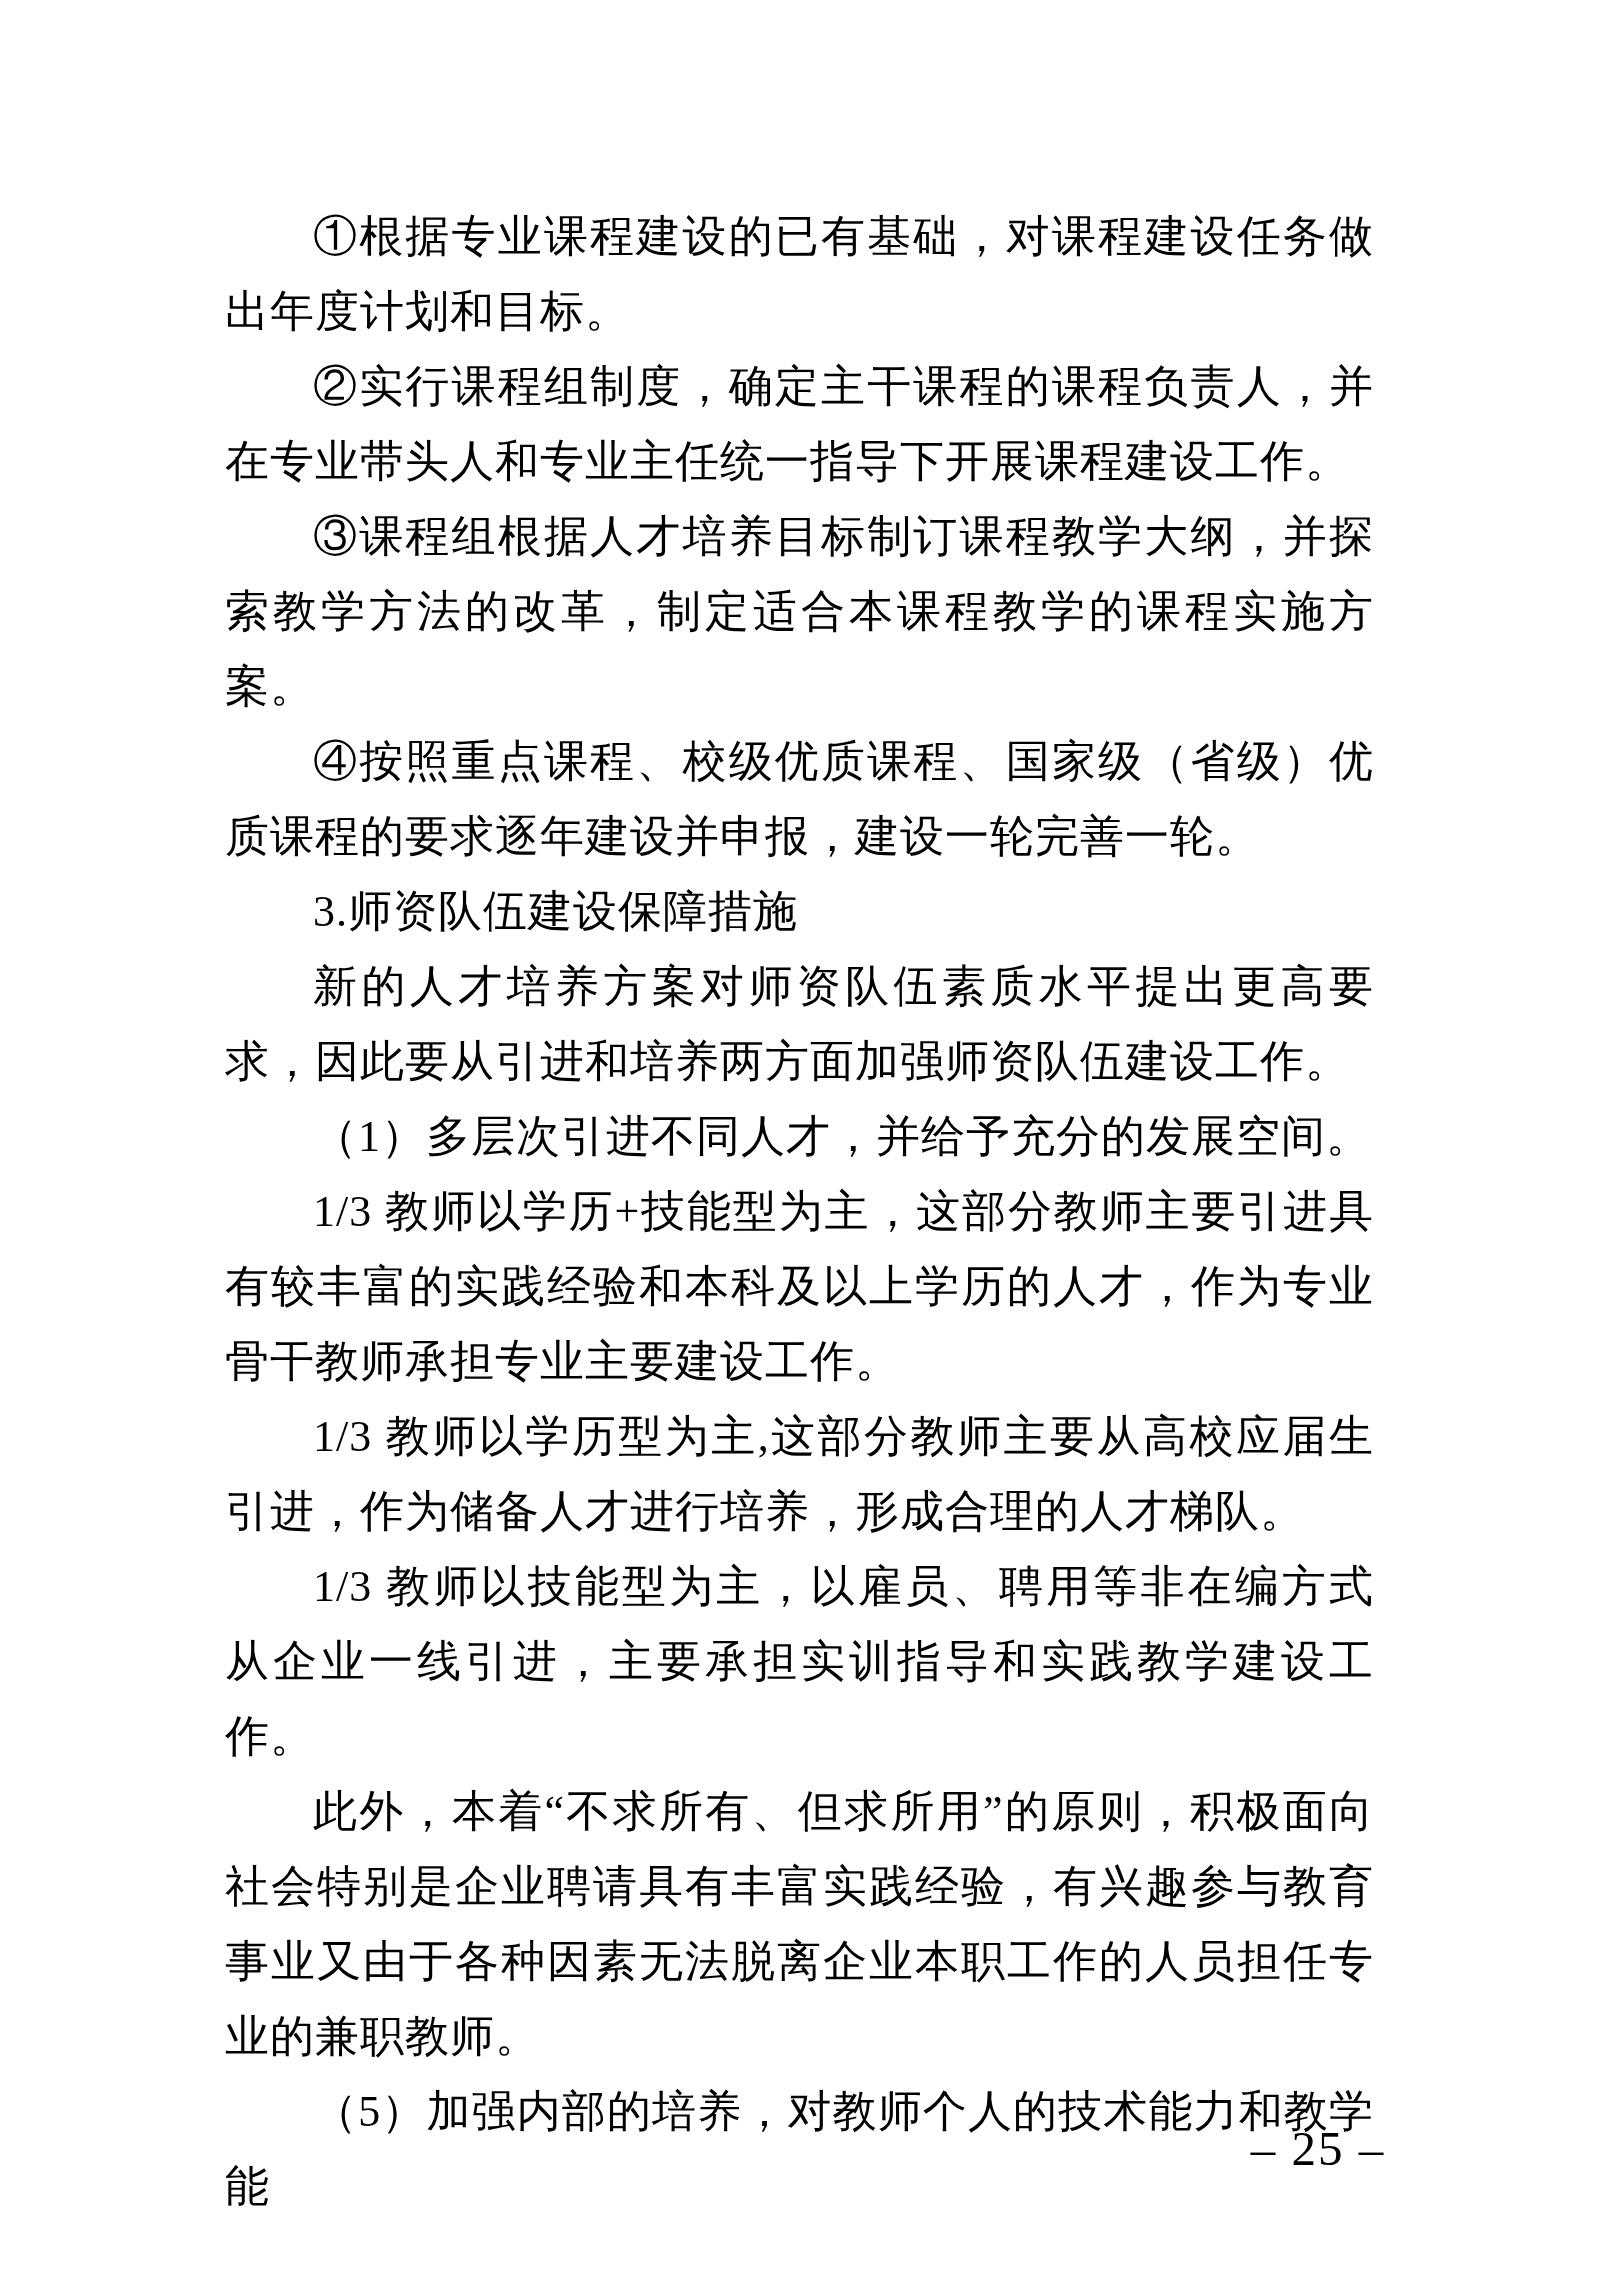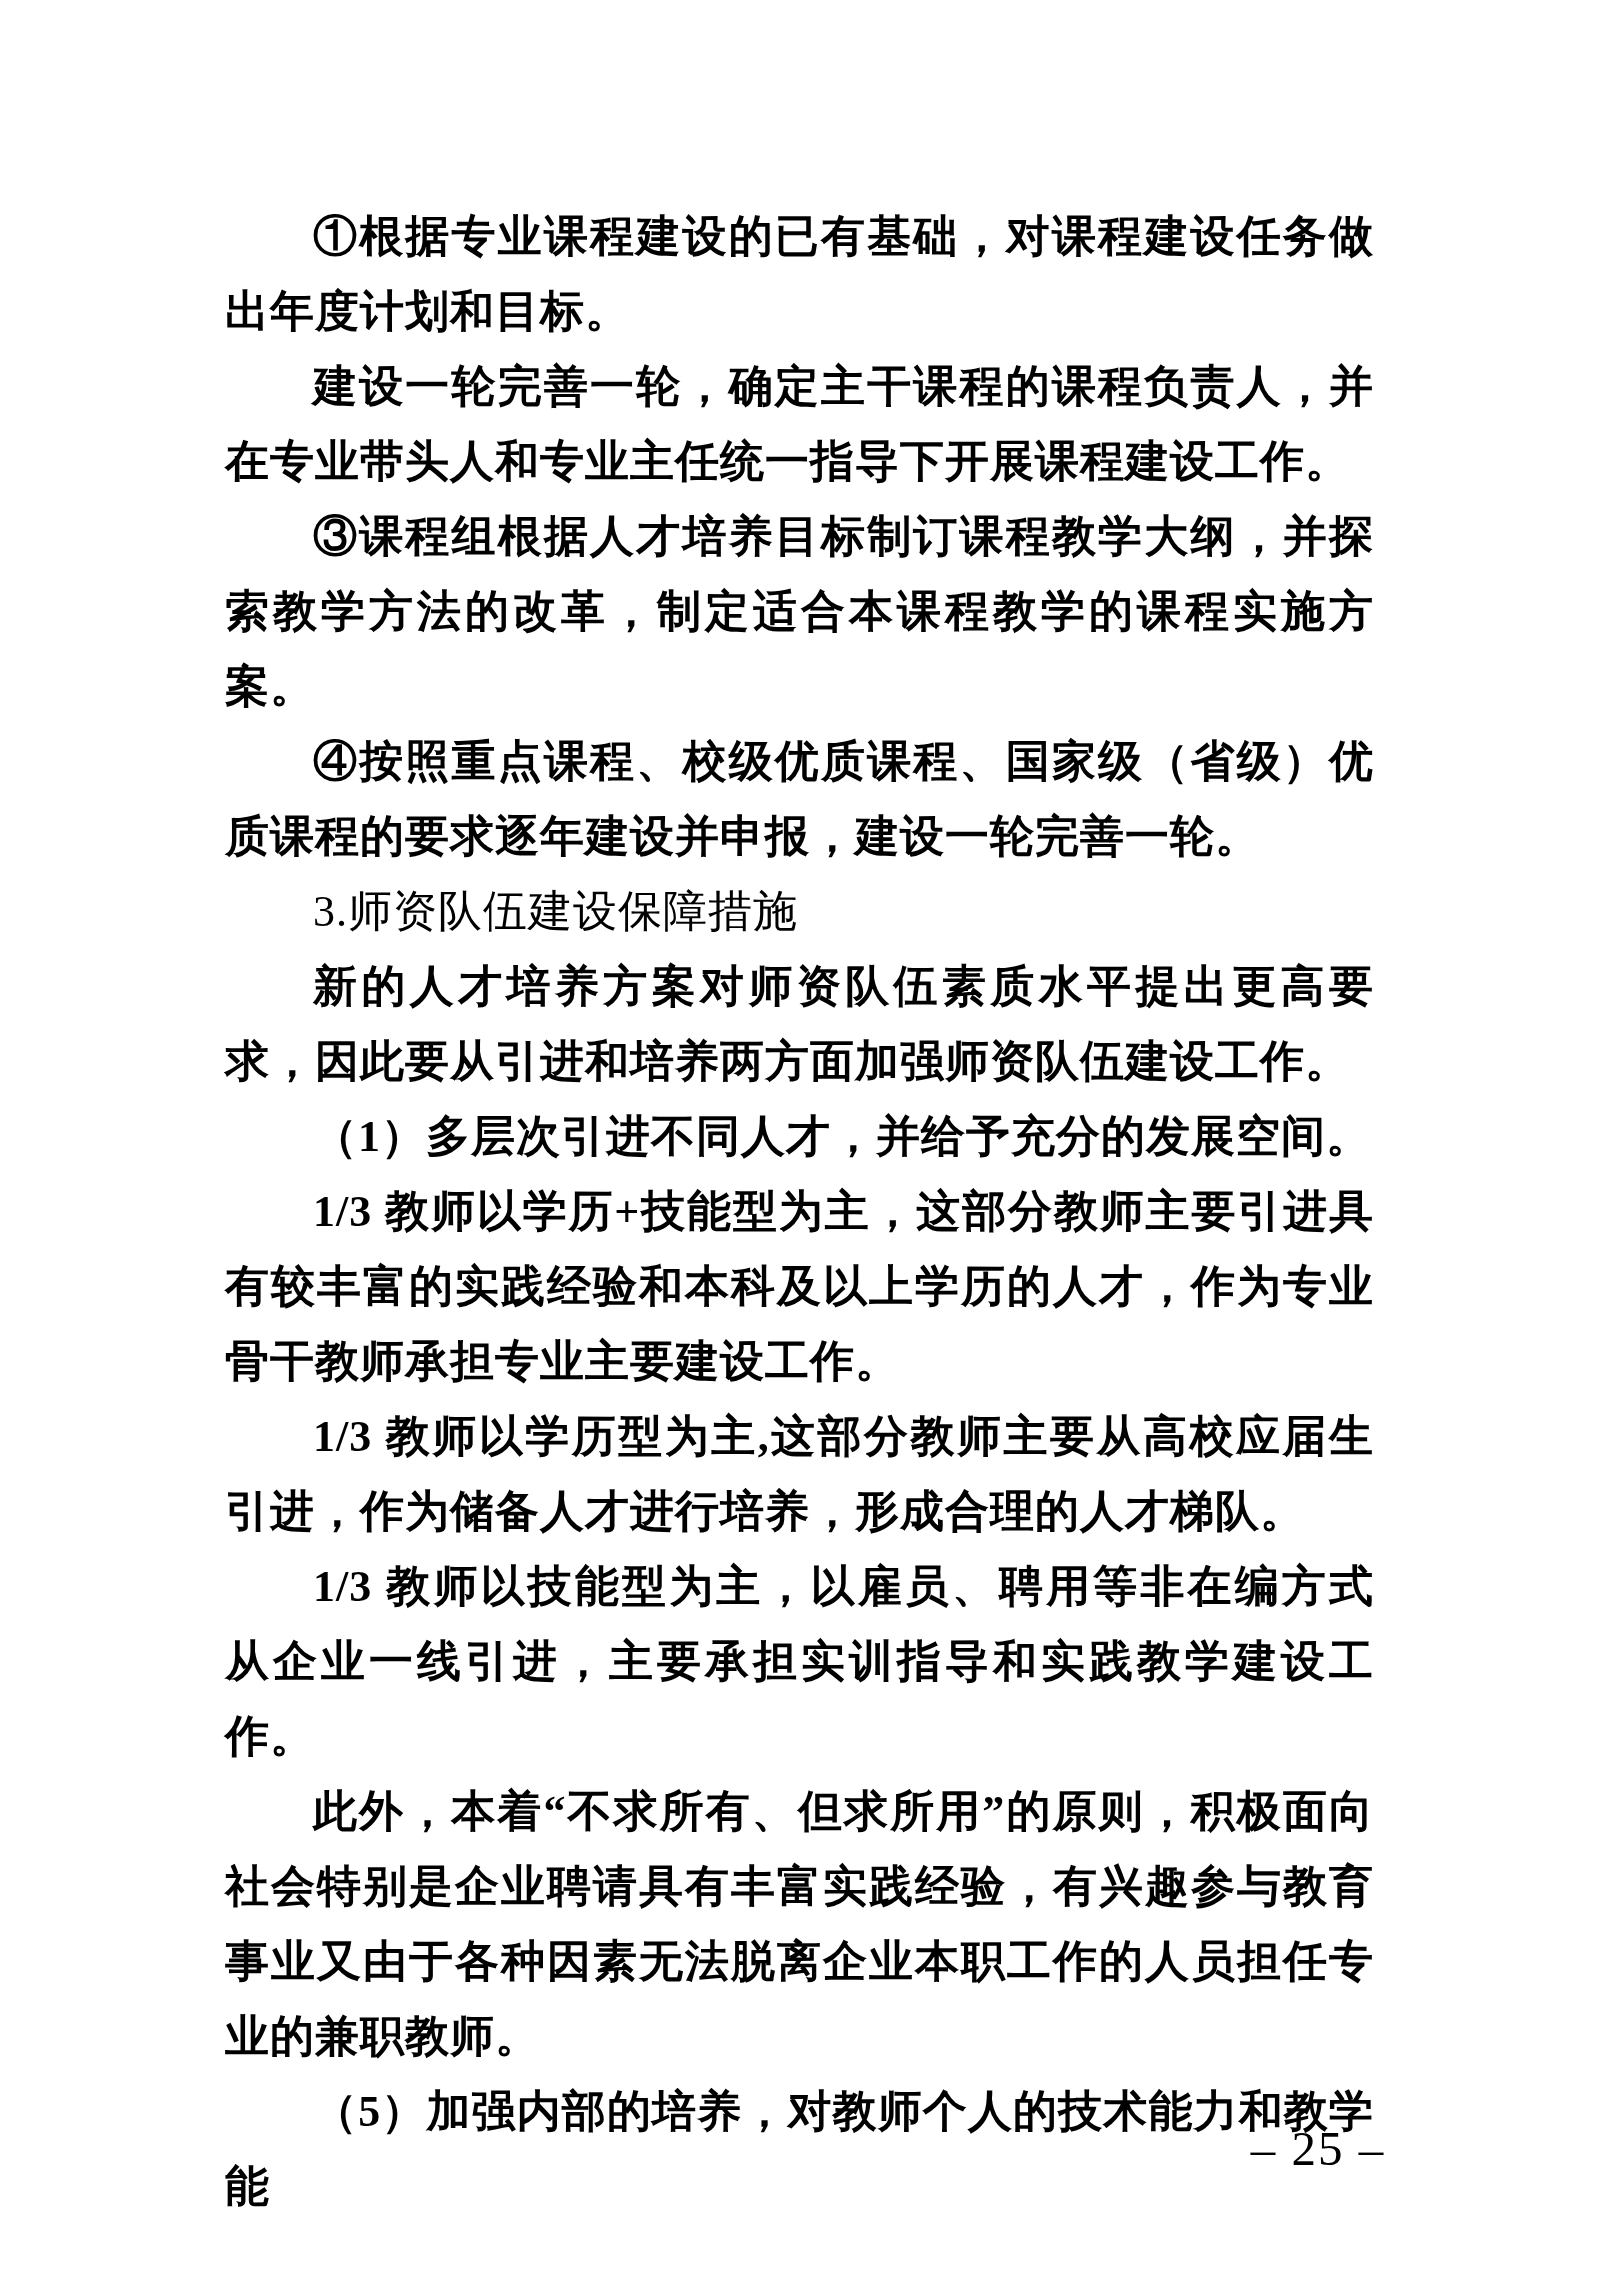--- a/index.html
+++ b/index.html
@@ -22,21 +22,21 @@
     top: 199px;
     width: 1149px;
   }
   .para {
     margin: 0;
     font-size: 44px;
     line-height: 75px;
     text-align: justify;
     text-indent: 2em;
     letter-spacing: 1px;
-    font-weight: bold;
+    font-weight: normal;
     color: #000000;
     word-break: break-all;
   }
   .para.heading {
     font-weight: normal;
     text-align: left;
   }
   .page-number {
     position: absolute;
     left: 1230px;
@@ -50,21 +50,21 @@
     font-family: "Liberation Serif", "DejaVu Serif", serif;
   }
 </style>
 </head>
 <body>
 
 <div class="page">
 
   <div class="text-block">
     <p class="para">①根据专业课程建设的已有基础，对课程建设任务做出年度计划和目标。</p>
-    <p class="para">建设一轮完善一轮，确定主干课程的课程负责人，并在专业带头人和专业主任统一指导下开展课程建设工作。</p>
+    <p class="para">②实行课程组制度，确定主干课程的课程负责人，并在专业带头人和专业主任统一指导下开展课程建设工作。</p>
     <p class="para">③课程组根据人才培养目标制订课程教学大纲，并探索教学方法的改革，制定适合本课程教学的课程实施方案。</p>
     <p class="para">④按照重点课程、校级优质课程、国家级（省级）优质课程的要求逐年建设并申报，建设一轮完善一轮。</p>
     <p class="para heading">3.师资队伍建设保障措施</p>
     <p class="para">新的人才培养方案对师资队伍素质水平提出更高要求，因此要从引进和培养两方面加强师资队伍建设工作。</p>
     <p class="para">（1）多层次引进不同人才，并给予充分的发展空间。</p>
     <p class="para">1/3 教师以学历+技能型为主，这部分教师主要引进具有较丰富的实践经验和本科及以上学历的人才，作为专业骨干教师承担专业主要建设工作。</p>
     <p class="para">1/3 教师以学历型为主,这部分教师主要从高校应届生引进，作为储备人才进行培养，形成合理的人才梯队。</p>
     <p class="para">1/3 教师以技能型为主，以雇员、聘用等非在编方式从企业一线引进，主要承担实训指导和实践教学建设工作。</p>
     <p class="para">此外，本着“不求所有、但求所用”的原则，积极面向社会特别是企业聘请具有丰富实践经验，有兴趣参与教育事业又由于各种因素无法脱离企业本职工作的人员担任专业的兼职教师。</p>
     <p class="para">（5）加强内部的培养，对教师个人的技术能力和教学能</p>

